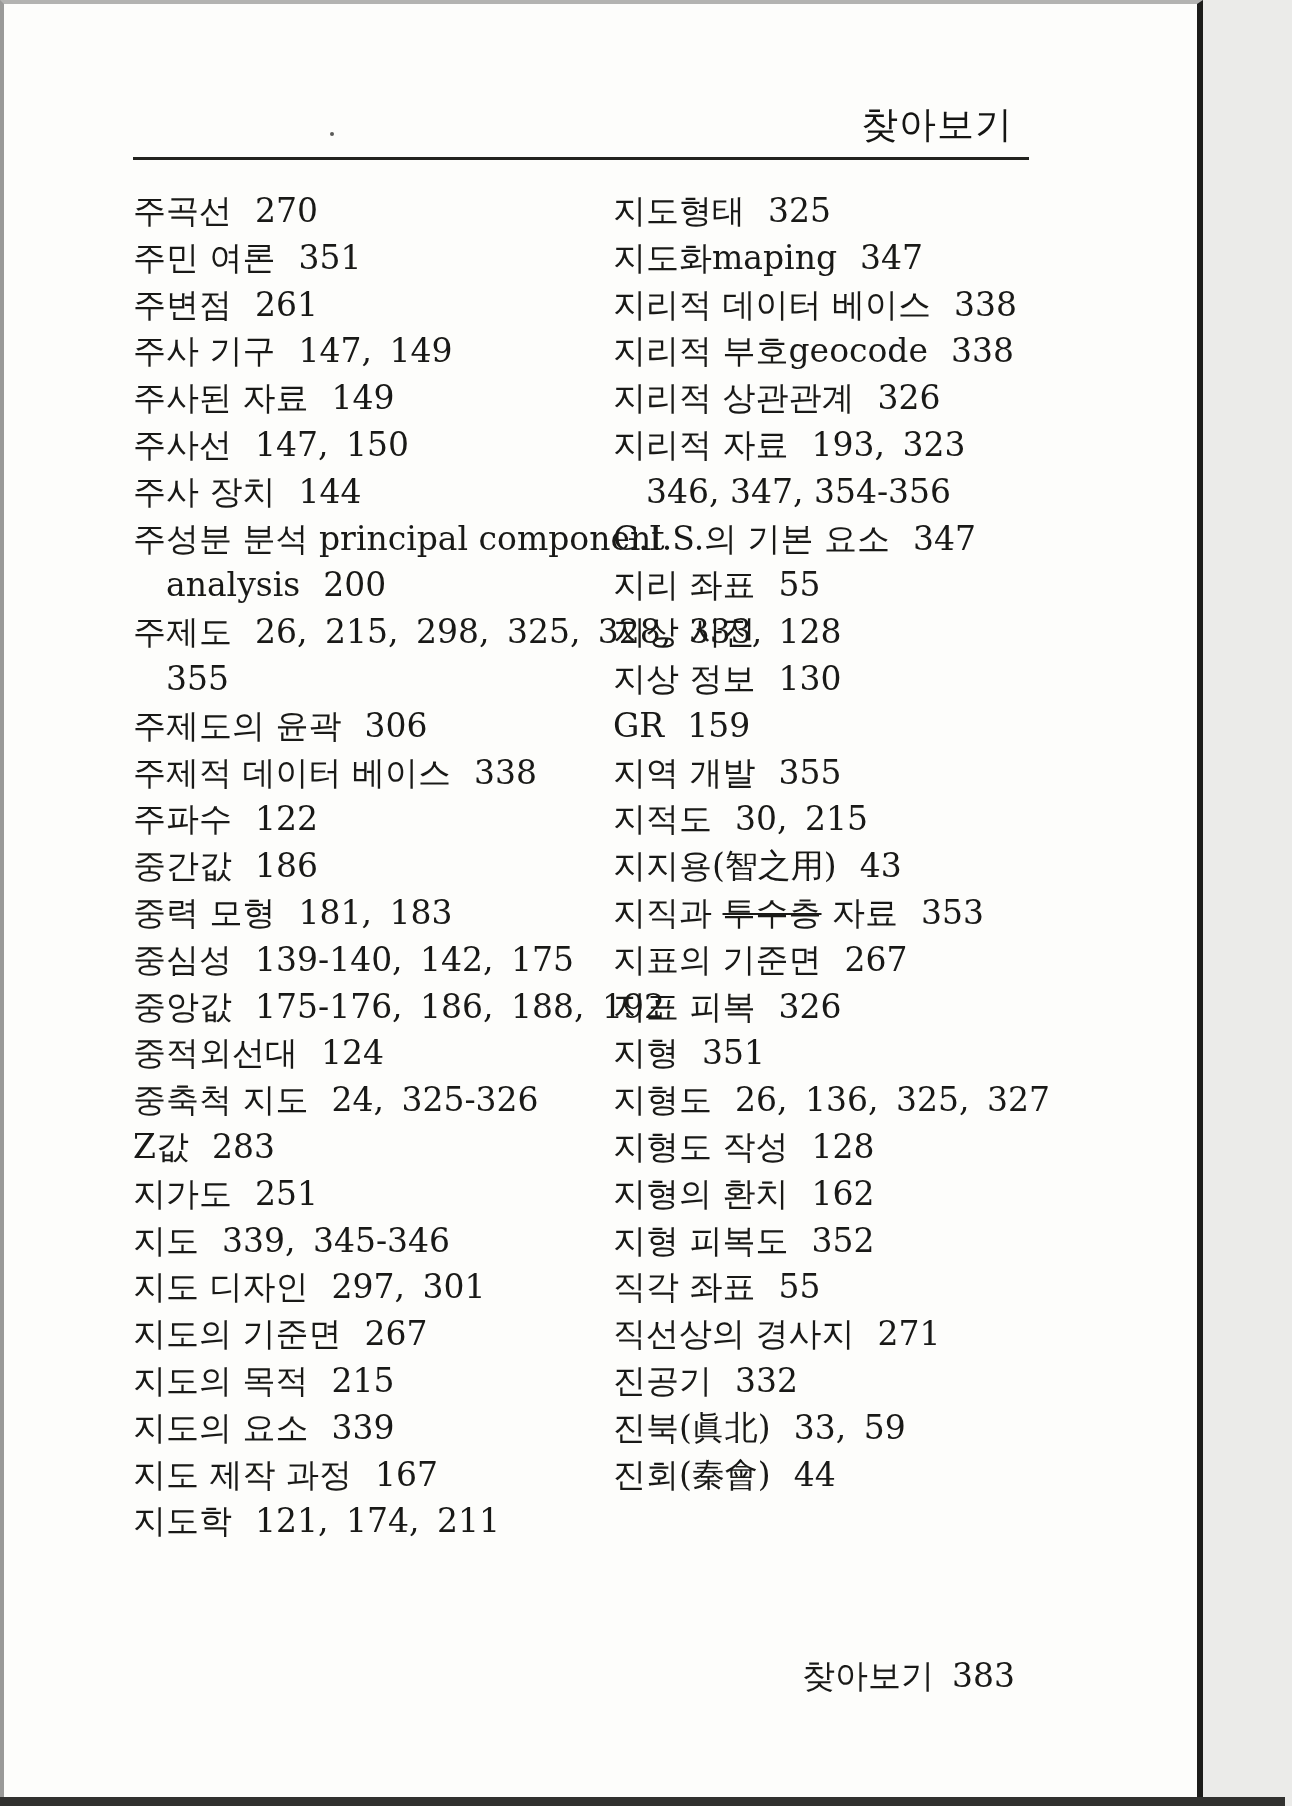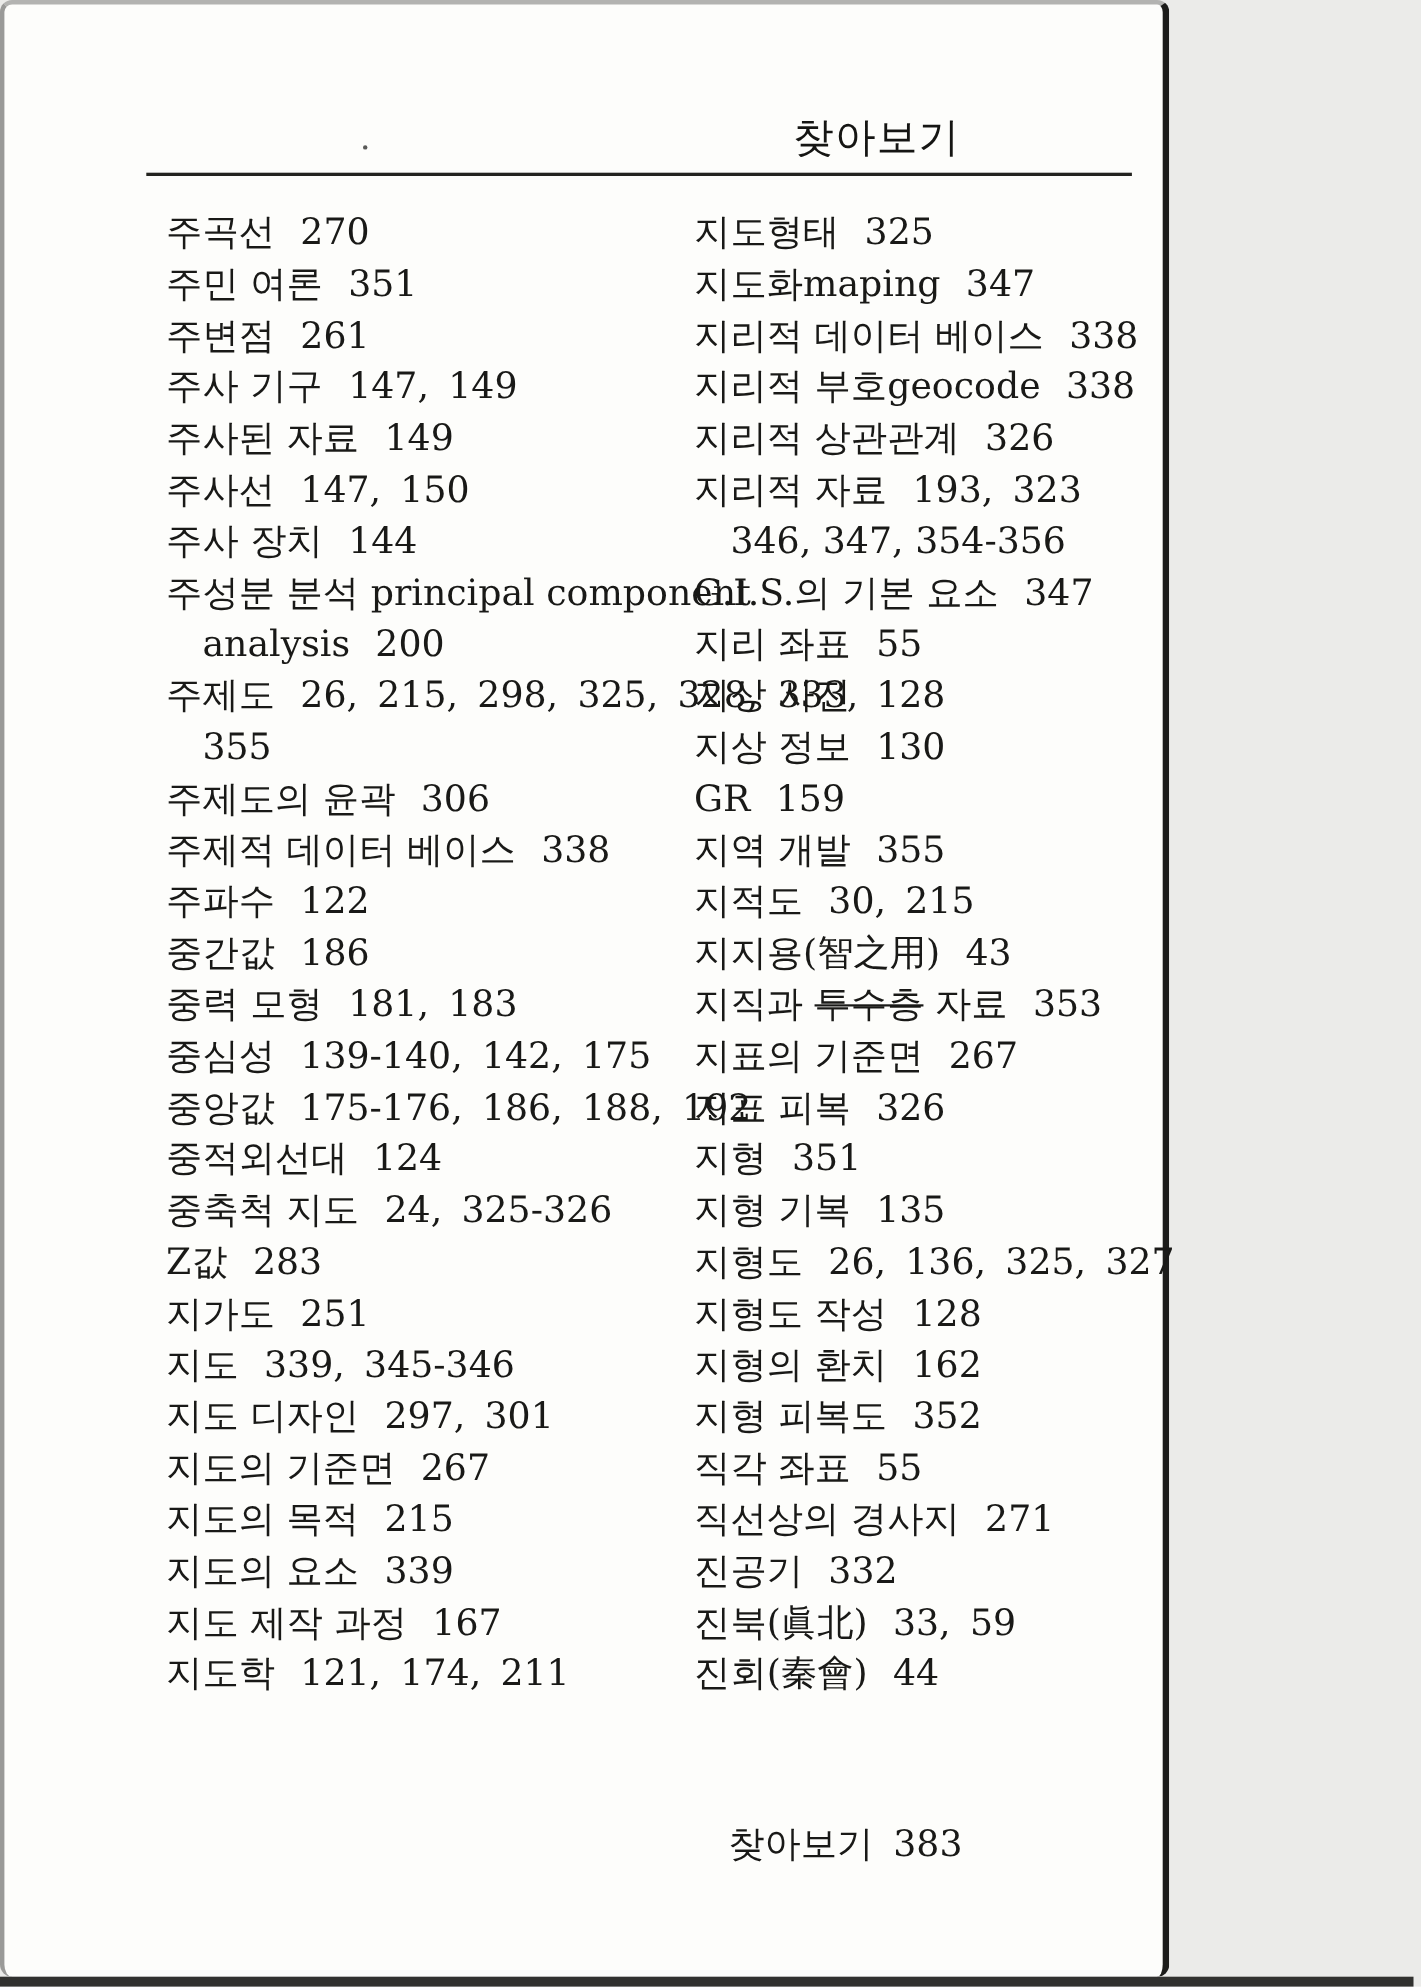--- a/index.html
+++ b/index.html
@@ -3,27 +3,26 @@
 <meta charset="utf-8">
 <style>
   html,body{margin:0;padding:0;}
   body{
     width:1292px;height:1806px;position:relative;overflow:hidden;
     background:#ebebe9;
     font-family:"DejaVu Serif","Liberation Serif",serif;
     color:#191917;
   }
   .page{
-    position:absolute;left:0;top:0;width:1063px;height:1797px;
+    position:absolute;left:0;top:0;width:1203px;height:1797px;
     background:#fdfdfb;
     border-left:4px solid #9a9a98;
     border-top:4px solid #b3b3b1;
     border-right:6px solid #1c1c1a;
     box-sizing:border-box;
-    border-radius:11px;
   }
   .bottom-bar{
     position:absolute;left:0;bottom:0;width:1285px;height:9px;
     background:#31312f;
   }
   .header-title{
     position:absolute;top:96px;right:184px;
     font-size:37px;letter-spacing:1px;
     color:#151513;
   }
@@ -35,21 +34,21 @@
     position:absolute;left:326px;top:128px;width:4px;height:4px;
     border-radius:50%;background:#5a5a58;
   }
   .index-columns{position:absolute;top:184px;left:0;width:100%;}
   .col{
     position:absolute;top:0;
     font-size:33px;line-height:46.8px;white-space:nowrap;
   }
   .col.left{left:129px;width:470px;}
   .col.right{left:609px;width:575px;}
-  .line{height:46.8px;margin-left:18px;}
+  .line{height:46.8px;}
   .line.cont{padding-left:33px;}
   .pages{margin-left:23px;word-spacing:7px;}
   s{text-decoration-thickness:2px;}
   .footer{
     position:absolute;top:1650px;right:182px;
     font-size:33px;
   }
   .footer .pagenum{margin-left:18px;}
 </style>
 </head>
@@ -105,21 +104,20 @@
         <div class="line"><span class="term">지상 사진</span><span class="pages">128</span></div>
         <div class="line"><span class="term">지상 정보</span><span class="pages">130</span></div>
         <div class="line"><span class="term">GR</span><span class="pages">159</span></div>
         <div class="line"><span class="term">지역 개발</span><span class="pages">355</span></div>
         <div class="line"><span class="term">지적도</span><span class="pages">30, 215</span></div>
         <div class="line"><span class="term">지지용(智之用)</span><span class="pages">43</span></div>
         <div class="line"><span class="term">지직과 <s>투수층</s> 자료</span><span class="pages">353</span></div>
         <div class="line"><span class="term">지표의 기준면</span><span class="pages">267</span></div>
         <div class="line"><span class="term">지표 피복</span><span class="pages">326</span></div>
         <div class="line"><span class="term">지형</span><span class="pages">351</span></div>
-        <div class="line"><span class="term">지형 기복</span><span class="pages">135</span></div>
         <div class="line"><span class="term">지형도</span><span class="pages">26, 136, 325, 327</span></div>
         <div class="line"><span class="term">지형도 작성</span><span class="pages">128</span></div>
         <div class="line"><span class="term">지형의 환치</span><span class="pages">162</span></div>
         <div class="line"><span class="term">지형 피복도</span><span class="pages">352</span></div>
         <div class="line"><span class="term">직각 좌표</span><span class="pages">55</span></div>
         <div class="line"><span class="term">직선상의 경사지</span><span class="pages">271</span></div>
         <div class="line"><span class="term">진공기</span><span class="pages">332</span></div>
         <div class="line"><span class="term">진북(眞北)</span><span class="pages">33, 59</span></div>
         <div class="line"><span class="term">진회(秦會)</span><span class="pages">44</span></div>
       </div>

